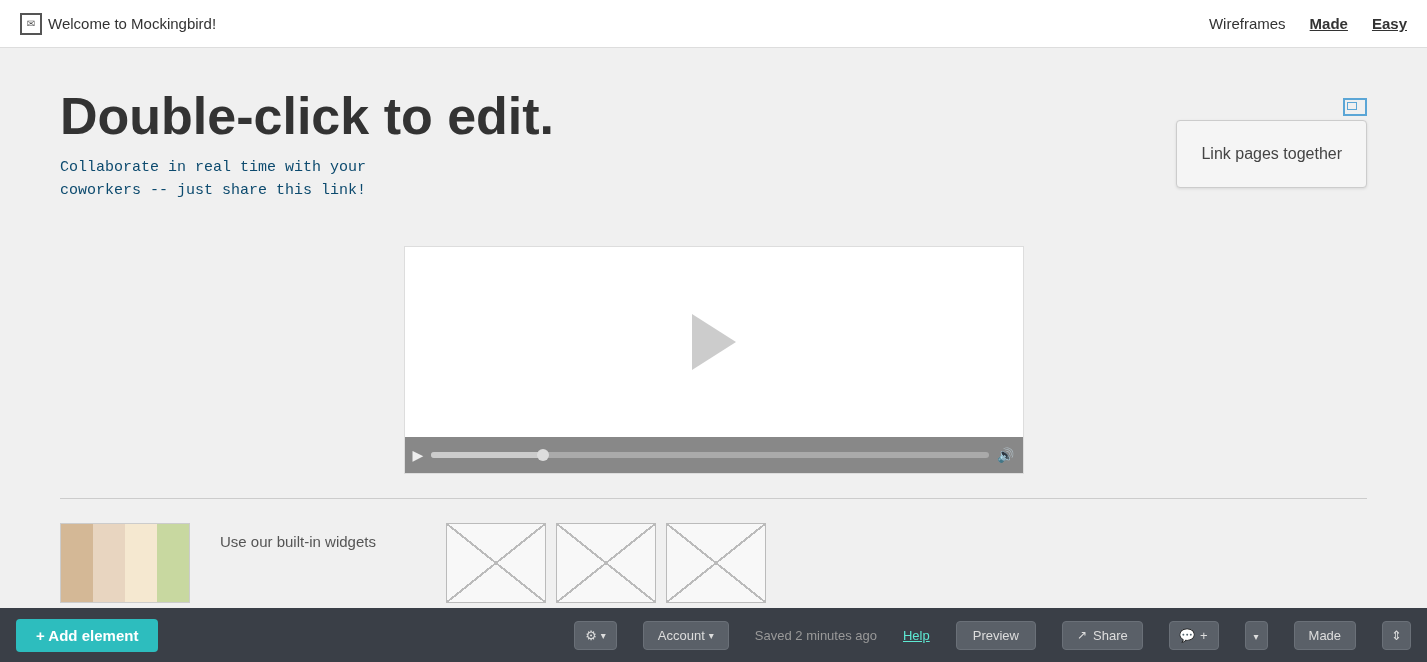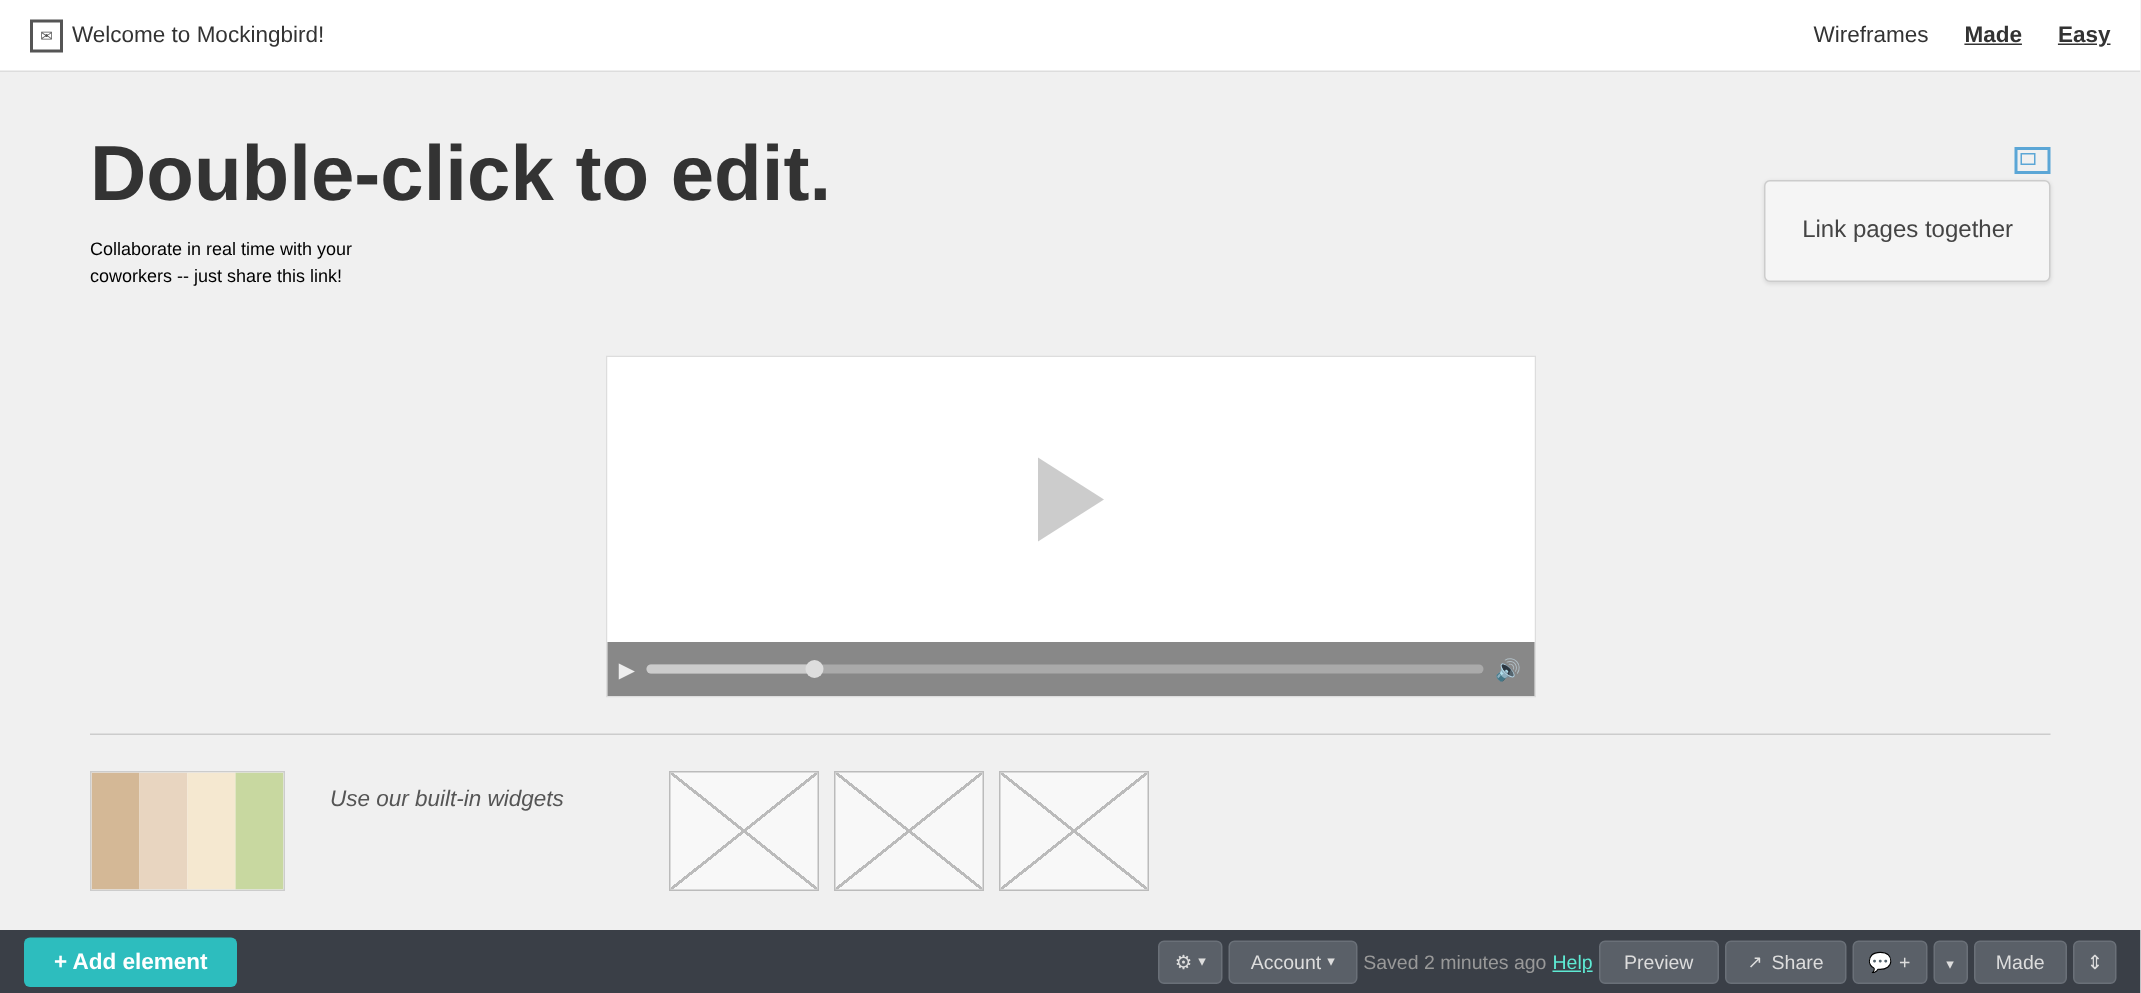--- a/index.html
+++ b/index.html
@@ -65,23 +65,24 @@
       margin-bottom: 44px;
     }
     .hero-text h1 {
       font-size: 52px;
       font-weight: bold;
       color: #333;
       line-height: 1.1;
       margin-bottom: 12px;
     }
     .hero-text p {
-      font-size: 12px;
-      color: #000000;
+      font-size: 15px;
+      color: #0c4a6e;
       line-height: 1.5;
+      font-family: Liberation Mono, monospace;
     }
     .link-pages-btn-area {
       display: flex;
       flex-direction: column;
       align-items: flex-end;
       margin-top: 10px;
     }
     .link-pages-icon {
       width: 24px;
       height: 18px;
@@ -215,21 +216,20 @@
     }
     .widget-col-1 { background: #d4b896; }
     .widget-col-2 { background: #e8d5c0; }
     .widget-col-3 { background: #f5e8d0; }
     .widget-col-4 { background: #c8d8a0; }
 
     .widgets-text {
       font-size: 15px;
       color: #555;
       padding-top: 10px;
-      font-style: italic;
     }
 
     .widget-icons {
       display: flex;
       gap: 10px;
       margin-left: 40px;
     }
     .widget-icon-box {
       width: 100px;
       height: 80px;
@@ -251,25 +251,25 @@
     }
     .widget-icon-box .diag2 {
       position: absolute;
       top: 0; left: 0; right: 0; bottom: 0;
       background: linear-gradient(to top right, transparent calc(50% - 1px), #bbb calc(50% - 1px), #bbb calc(50% + 1px), transparent calc(50% + 1px));
     }
 
     
     .bottom-bar {
       background: #3a3f47;
-      height: 42px;
+      height: 54px;
       display: flex;
       align-items: center;
       padding: 0 16px;
-      gap: 4px;
+      gap: 26px;
       flex-shrink: 0;
     }
     .add-element-btn {
       background: #2dbdbe;
       color: #fff;
       border: none;
       border-radius: 4px;
       padding: 8px 20px;
       font-size: 15px;
       font-weight: bold;

